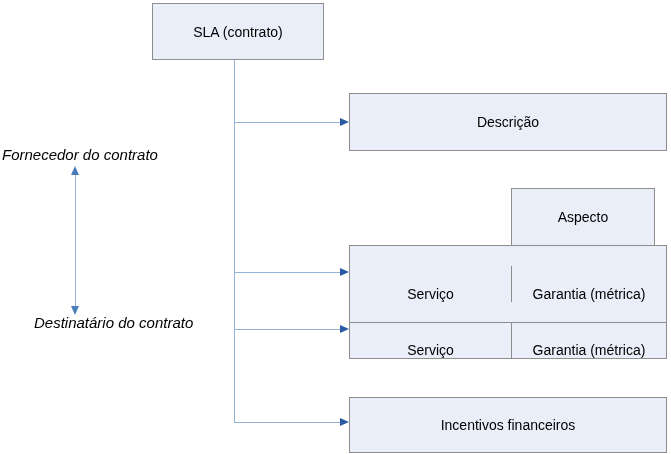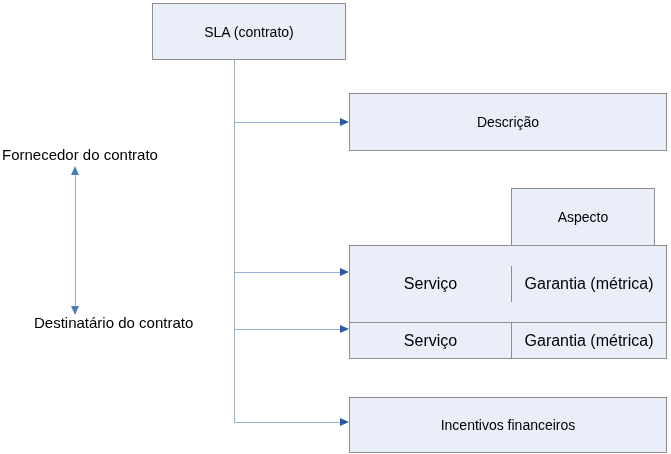--- a/index.html
+++ b/index.html
@@ -50,50 +50,51 @@
     width: 0; height: 0;
     border-left: 4px solid transparent;
     border-right: 4px solid transparent;
     border-top: 9px solid var(--double-arrow, #4a7ebb);
   }
   .side-label {
     position: absolute;
     font-size: 15px;
     color: #000000;
     white-space: nowrap;
+    font-style: italic;
   }
   .service-table {
     position: absolute;
     left: 349px; top: 245px;
     width: 318px; height: 114px;
     box-sizing: border-box;
     border: 1px solid var(--box-border, #8e8e8e);
     background: var(--box-fill, #e9eef8);
     display: grid;
     grid-template-columns: 161px 1fr;
     grid-template-rows: 1fr 1fr;
   }
   .cell {
     box-sizing: border-box;
     display: flex;
-    align-items: center;
+    align-items: flex-end;
     justify-content: center;
-    font-size: 16px;
+    font-size: 14px;
     color: #000000;
     margin-top: 20px;
   }
   .cell.col-right { border-left: 1px solid var(--box-border, #8e8e8e); }
   .cell.row-bottom { border-top: 1px solid var(--box-border, #8e8e8e); }
 </style>
 </head>
 <body>
 
 <div class="canvas">
 
-  <div class="box" style="left:152px; top:3px; width:194px; height:57px;">
+  <div class="box" style="left:152px; top:3px; width:172px; height:57px;">
     <span>SLA (contrato)</span>
   </div>
 
   <div class="vline" style="left:234px; top:60px; width:1px; height:363px;"></div>
 
   <div class="hline" style="left:234px; top:122px; width:107px; height:1px;"></div>
   <div class="arrow-right" style="left:340px; top:118px;"></div>
 
   <div class="hline" style="left:234px; top:272px; width:107px; height:1px;"></div>
   <div class="arrow-right" style="left:340px; top:268px;"></div>

